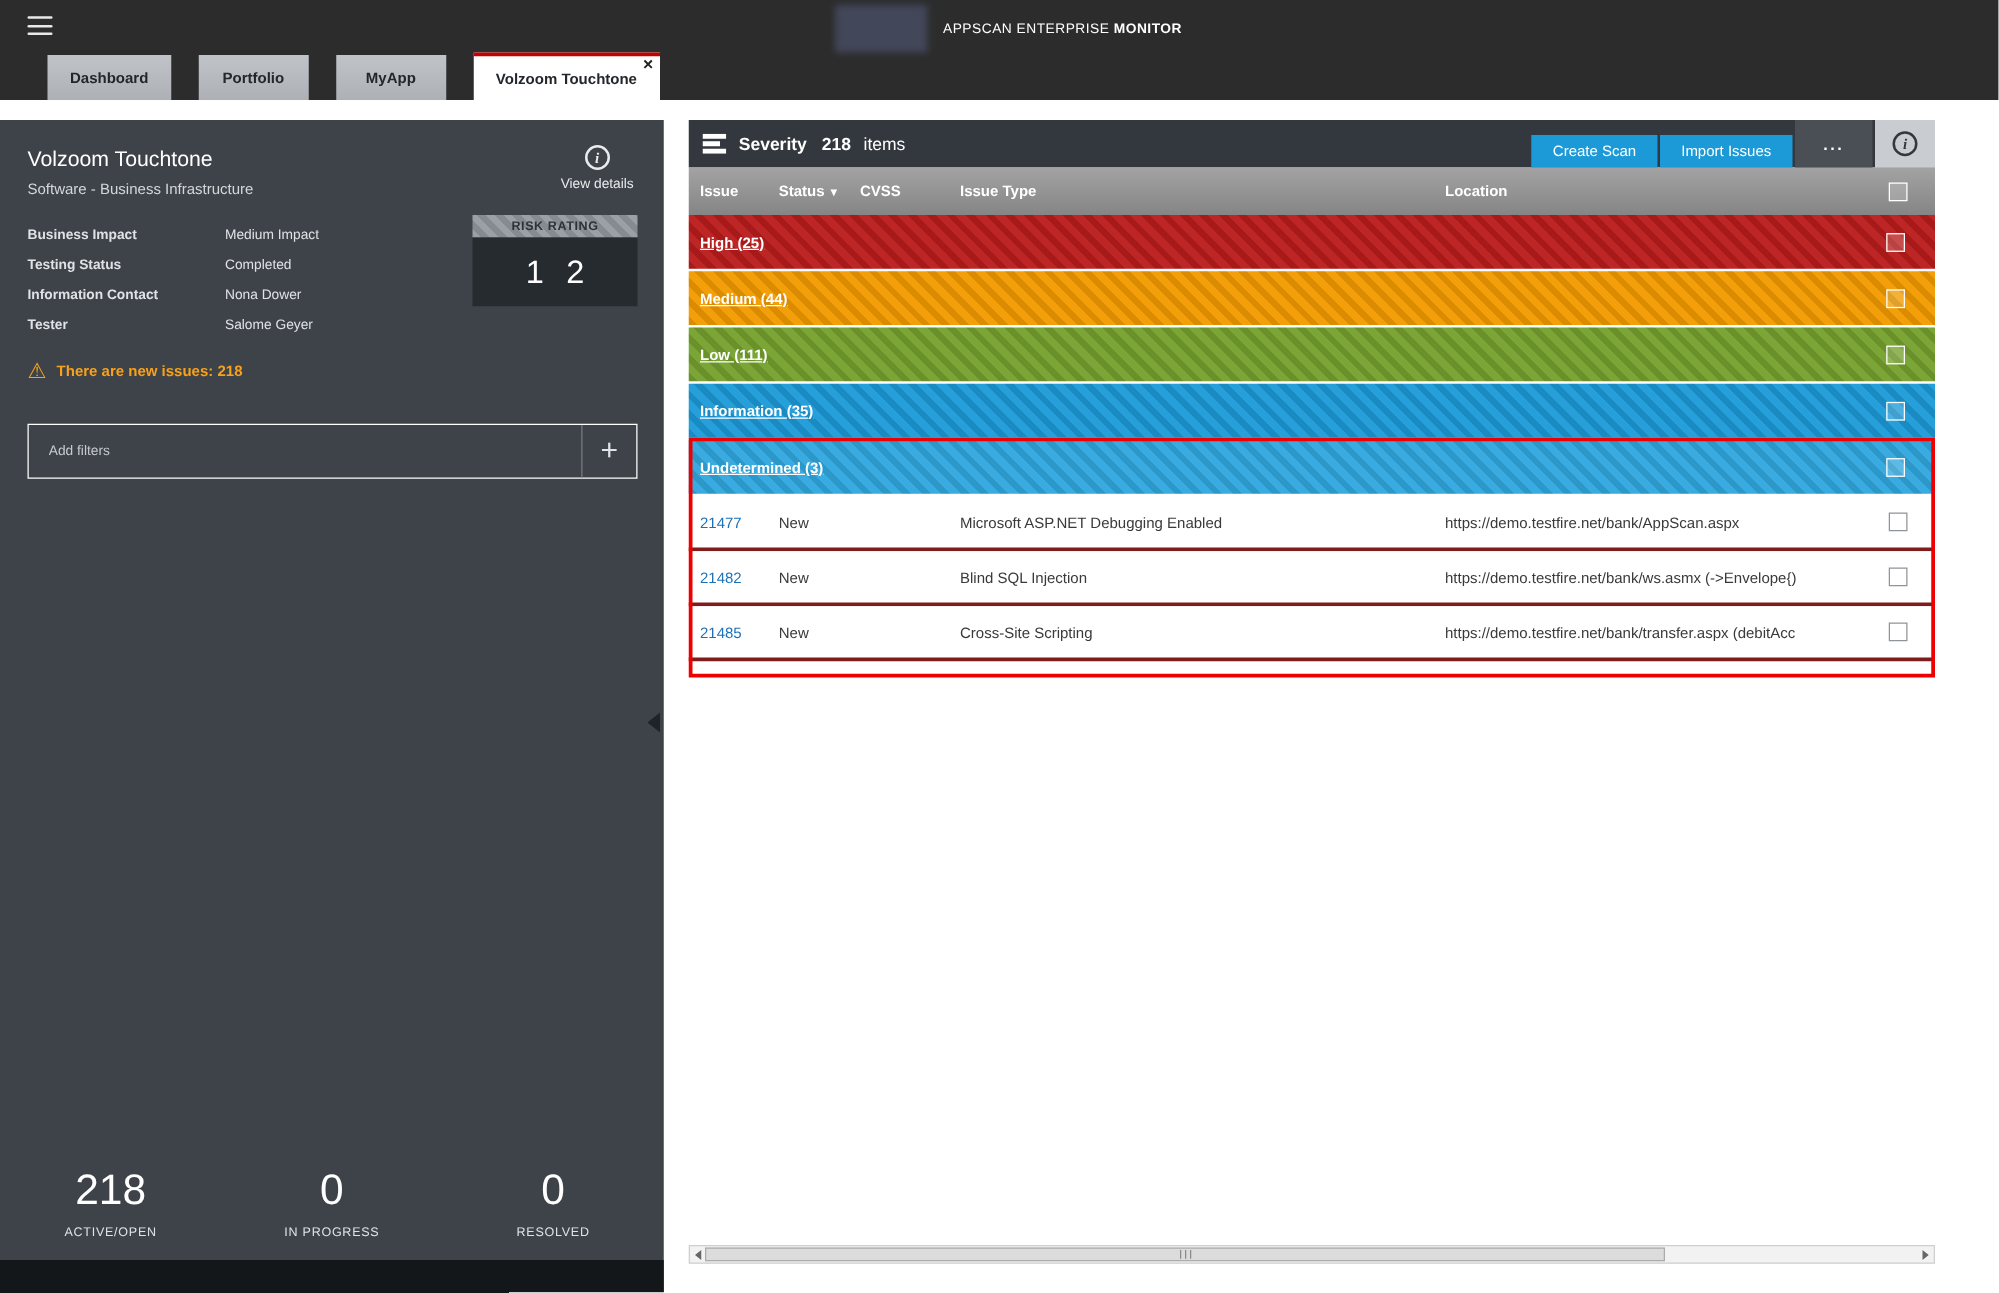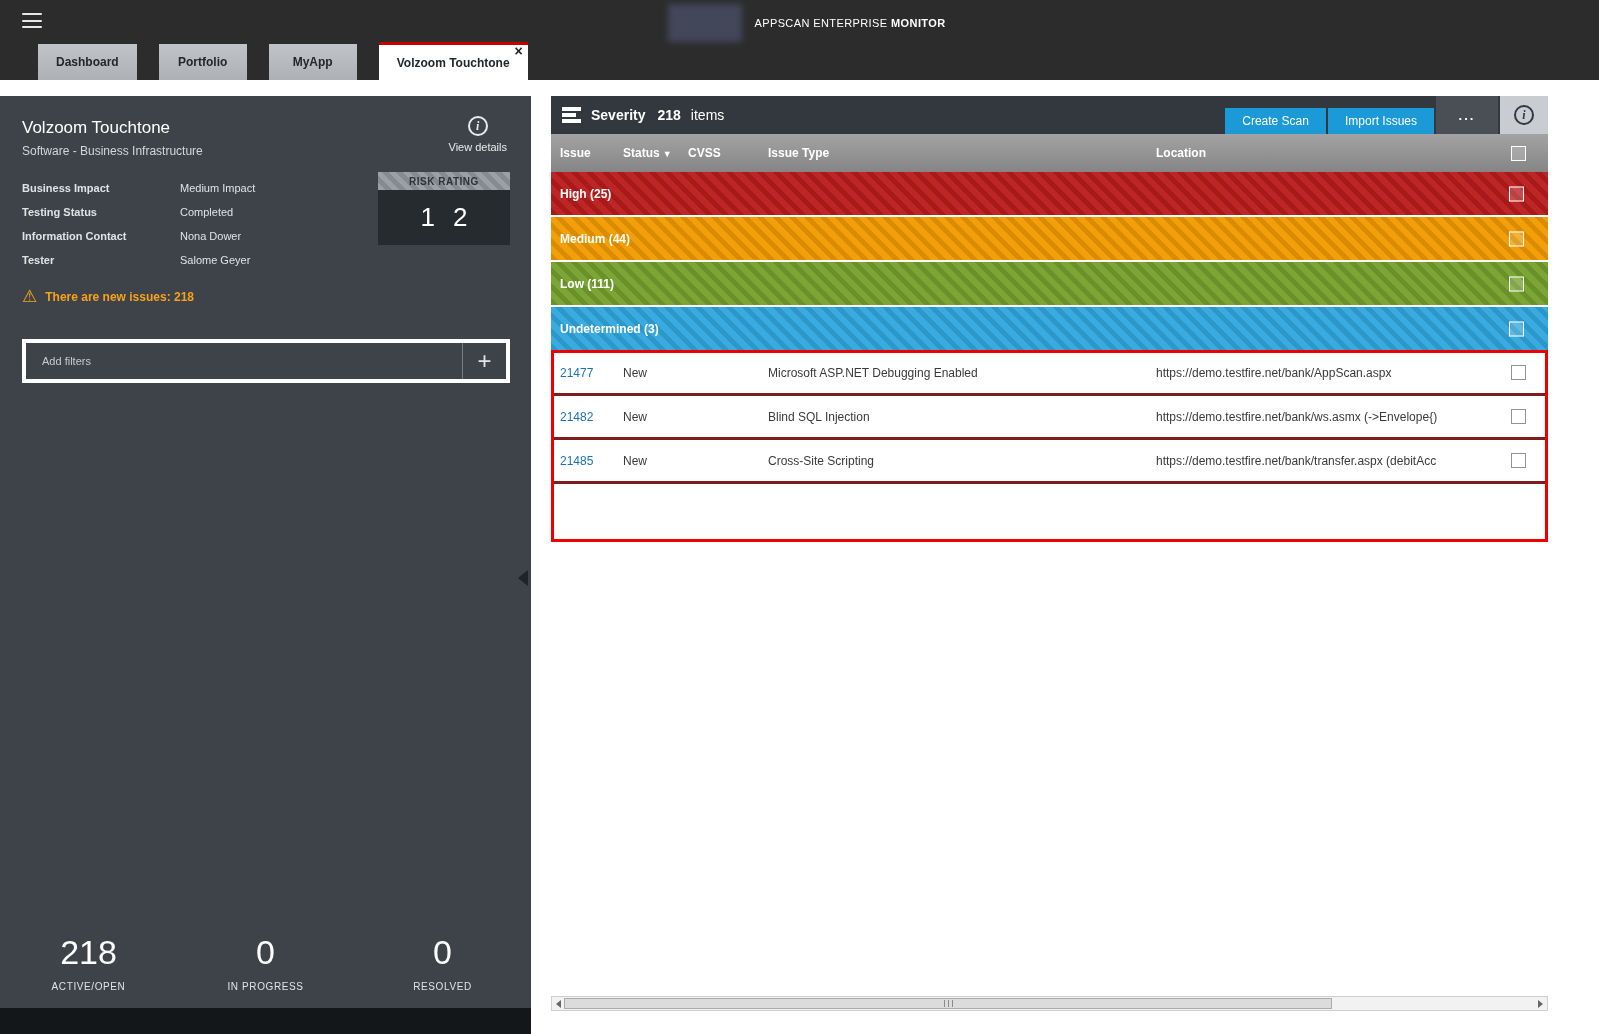--- a/index.html
+++ b/index.html
@@ -28,21 +28,21 @@
   .info-circle { width:20px; height:20px; border:2px solid #e9eced; border-radius:50%; color:#e9eced; font-size:12px; font-weight:bold; font-style:italic; font-family:"Liberation Serif","DejaVu Serif",serif; display:flex; align-items:center; justify-content:center; cursor:pointer; }
   .view-details { font-size:11px; color:#e9eced; cursor:pointer; }
   .fields { margin-top:24px; display:grid; grid-template-columns:158px 1fr; row-gap:12px; font-size:11px; width:340px; }
   .field-label { color:#e0e3e6; font-weight:bold; }
   .field-value { color:#e0e3e6; }
   .risk-box { position:absolute; top:76px; right:21px; width:132px; }
   .risk-head { height:18px; background:repeating-linear-gradient(45deg,#9aa0a6 0 5px,#858b91 5px 10px); color:#2e3237; font-size:10px; font-weight:bold; display:flex; align-items:center; justify-content:center; letter-spacing:.5px; }
   .risk-value { height:55px; background:#262b30; color:#fff; font-size:26px; display:flex; align-items:center; justify-content:center; letter-spacing:18px; padding-left:18px; }
   .warning { margin-top:22px; display:flex; align-items:center; gap:8px; font-size:12px; font-weight:bold; color:#f6a21c; }
   .warn-icon { font-size:17px; line-height:1; color:#f6a21c; }
-  .filter-box { margin-top:34px; width:488px; height:44px; border:4px solid #ffffff; display:flex; }
+  .filter-box { margin-top:34px; width:488px; height:44px; border:1px solid #ffffff; display:flex; }
   .filter-input { flex:1; background:transparent; border:none; outline:none; color:#c7cbcf; font-size:11px; padding:0 16px; font-family:inherit; }
   .filter-input::placeholder { color:#c7cbcf; opacity:1; }
   .filter-add { width:44px; border-left:1px solid #767c83; display:flex; align-items:center; justify-content:center; color:#e2e5e8; font-size:24px; font-weight:300; cursor:pointer; }
   .collapse-arrow { position:absolute; right:3px; top:474px; width:0; height:0; border-top:8px solid transparent; border-bottom:8px solid transparent; border-right:10px solid #1f2327; cursor:pointer; }
   .stats { position:absolute; left:0; right:0; bottom:42px; display:flex; }
   .stat { flex:1; text-align:center; }
   .stat-value { font-size:34px; color:#ffffff; }
   .stat-label { margin-top:9px; font-size:10px; color:#e0e3e6; letter-spacing:.6px; }
   .bottom-strip { position:absolute; left:0; bottom:0; width:100%; height:26px; background:#14171a; }
 
@@ -57,21 +57,21 @@
   .btn-blue { background:#1b9ad7; color:#fff; font-size:12px; display:flex; align-items:center; justify-content:center; padding:0 17px; cursor:pointer; margin-left:2px;margin-top:12px; }
   .btn-more { width:62px; background:#494f55; color:#fff; display:flex; align-items:center; justify-content:center; font-size:13px; font-weight:bold; letter-spacing:2px; cursor:pointer; margin-left:2px; }
   .btn-info { width:48px; background:#c9cdd1; display:flex; align-items:center; justify-content:center; cursor:pointer; margin-left:2px; }
   .info-circle-dark { width:20px; height:20px; border:2px solid #33383e; border-radius:50%; color:#33383e; font-size:12px; font-weight:bold; font-style:italic; font-family:"Liberation Serif","DejaVu Serif",serif; display:flex; align-items:center; justify-content:center; }
 
   .tbl-header { height:38px; background:linear-gradient(#a3a3a3,#858585); display:grid; grid-template-columns:63px 65px 80px 388px 1fr 60px; align-items:center; padding-left:9px; color:#fff; font-size:12px; font-weight:bold; }
   .sort-caret { font-size:9px; margin-left:3px; }
   .checkbox { width:15px; height:15px; border:1px solid #ffffff; background:rgba(255,255,255,.18); cursor:pointer; }
   .cb-center { margin:0 auto; }
   .band { height:43px; margin-bottom:2px; position:relative; display:flex; align-items:center; padding-left:9px; color:#fff; font-size:12px; font-weight:bold; cursor:pointer;
-          background-image:repeating-linear-gradient(45deg, rgba(0,0,0,.10) 0 5px, rgba(255,255,255,.04) 5px 11px); }
+          background-image:repeating-linear-gradient(45deg, rgba(0,0,0,.10) 0 5px, rgba(255,255,255,.04) 5px 11px);text-decoration:underline; }
   .band:first-of-type { margin-top:2px; }
   .band .checkbox { position:absolute; right:24px; top:50%; transform:translateY(-50%); }
   .band-high { background-color:#bb1d1d; }
   .band-medium { background-color:#f39b00; }
   .band-low { background-color:#76a22e; }
   .band-information { background-color:#1d9bd8; }
   .band-undetermined { background-color:#31a8e0; }
 
   .issue-row { height:44px; display:grid; grid-template-columns:63px 65px 80px 388px 1fr 60px; align-items:center; padding-left:9px; font-size:12px; color:#3a3a3a; border-bottom:3px solid #7f1d1d; background:#fff; cursor:pointer; }
   .issue-id { color:#1c70b8; cursor:pointer; }
@@ -215,20 +215,24 @@
       <div class="checkbox"></div>
     </div>
     <div class="band band-medium">
       <span>Medium (44)</span>
       <div class="checkbox"></div>
     </div>
     <div class="band band-low">
       <span>Low (111)</span>
       <div class="checkbox"></div>
     </div>
+    <div class="band band-information">
+      <span>Information (35)</span>
+      <div class="checkbox"></div>
+    </div>
     <div class="band band-undetermined">
       <span>Undetermined (3)</span>
       <div class="checkbox"></div>
     </div>
 
     <div class="issue-row">
       <div class="issue-id">21477</div>
       <div class="cell">New</div>
       <div class="cell"></div>
       <div class="cell">Microsoft ASP.NET Debugging Enabled</div>

